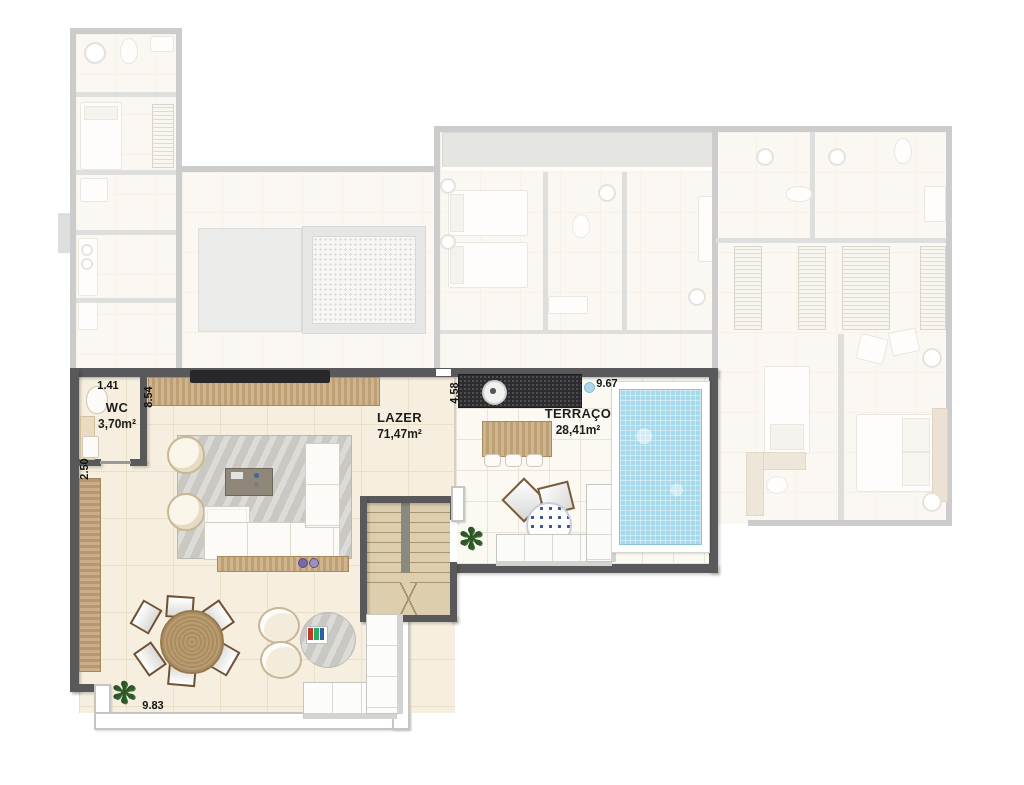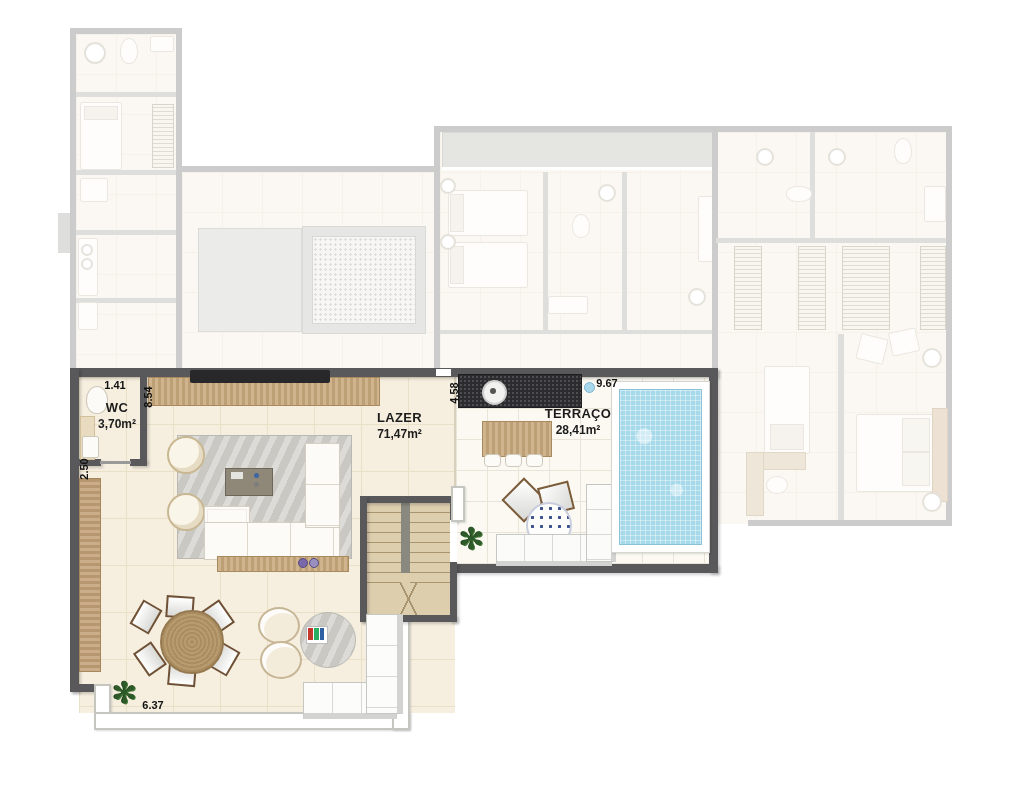--- a/index.html
+++ b/index.html
@@ -233,20 +233,20 @@
     </div>
     <div class="abs lbl" style="left:352px;top:410px;width:95px">
       <div class="nm">LAZER</div>
       <div class="ar">71,47m²</div>
     </div>
     <div class="abs lbl" style="left:528px;top:406px;width:100px">
       <div class="nm">TERRAÇO</div>
       <div class="ar">28,41m²</div>
     </div>
 
-    <div class="abs dim" style="left:98px;top:379px;width:34px">1.41</div>
+    <div class="abs dim" style="left:91px;top:379px;width:34px">1.41</div>
     <div class="abs dim" style="left:131px;top:391px;width:34px;transform:rotate(-90deg)">8.54</div>
     <div class="abs dim" style="left:67px;top:463px;width:34px;transform:rotate(-90deg)">2.50</div>
     <div class="abs dim" style="left:437px;top:387px;width:34px;transform:rotate(-90deg)">4.58</div>
     <div class="abs dim" style="left:590px;top:377px;width:34px">9.67</div>
-    <div class="abs dim" style="left:136px;top:699px;width:34px">6.37</div>
+    <div class="abs dim" style="left:136px;top:699px;width:34px">9.83</div>
   </div>
 </div>
 
 </body></html>

